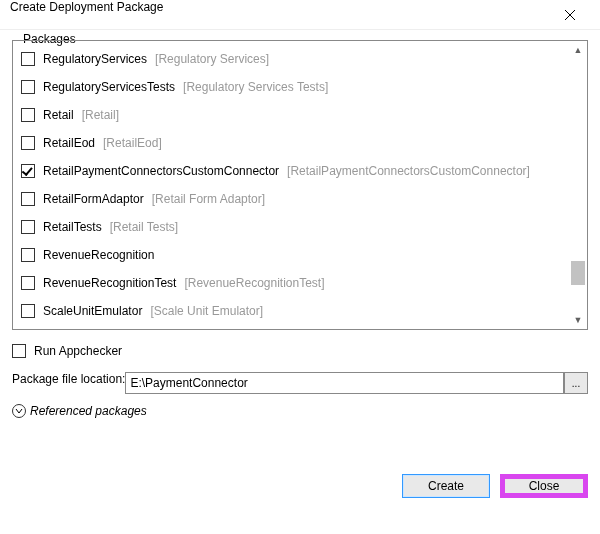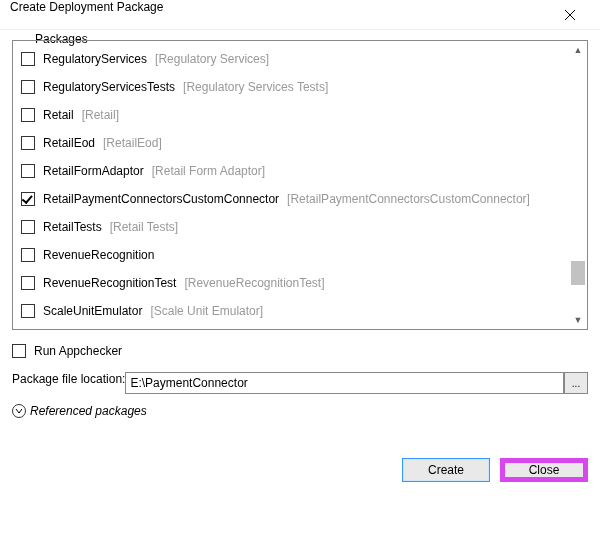--- a/index.html
+++ b/index.html
@@ -33,21 +33,21 @@
   .content {
     padding: 6px 12px 0 12px;
   }
   .fieldset {
     position: relative;
     margin-top: 4px;
   }
   .fieldset-label {
     position: absolute;
     top: -8px;
-    left: 20px;
+    left: 8px;
     background: #fff;
     padding: 0 3px;
     font-size: 12px;
   }
   .packages-box {
     border: 1px solid #888;
     height: 290px;
     overflow: hidden;
     position: relative;
     padding: 4px 4px 4px 4px;
@@ -148,21 +148,21 @@
     border-radius: 50%;
     display: flex;
     align-items: center;
     justify-content: center;
     font-size: 8px;
   }
   .button-row {
     display: flex;
     justify-content: flex-end;
     gap: 10px;
-    margin-top: 40px;
+    margin-top: 56px;
   }
   .btn {
     width: 88px;
     height: 24px;
     border: 5px solid #d946ef;
     background: #e9e9e9;
     display: flex;
     align-items: center;
     justify-content: center;
     font-size: 12px;
@@ -206,28 +206,28 @@
             <div class="checkbox"></div>
             <span class="pkg-name">Retail</span>
             <span class="pkg-friendly">[Retail]</span>
           </div>
           <div class="package-row">
             <div class="checkbox"></div>
             <span class="pkg-name">RetailEod</span>
             <span class="pkg-friendly">[RetailEod]</span>
           </div>
           <div class="package-row">
-            <div class="checkbox"></div>
-            <span class="pkg-name">RetailFormAdaptor</span>
-            <span class="pkg-friendly">[Retail Form Adaptor]</span>
-          </div>
-          <div class="package-row">
             <div class="checkbox checked"></div>
             <span class="pkg-name">RetailPaymentConnectorsCustomConnector</span>
             <span class="pkg-friendly">[RetailPaymentConnectorsCustomConnector]</span>
+          </div>
+          <div class="package-row">
+            <div class="checkbox"></div>
+            <span class="pkg-name">RetailFormAdaptor</span>
+            <span class="pkg-friendly">[Retail Form Adaptor]</span>
           </div>
           <div class="package-row">
             <div class="checkbox"></div>
             <span class="pkg-name">RetailTests</span>
             <span class="pkg-friendly">[Retail Tests]</span>
           </div>
           <div class="package-row">
             <div class="checkbox"></div>
             <span class="pkg-name">RevenueRecognition</span>
           </div>

